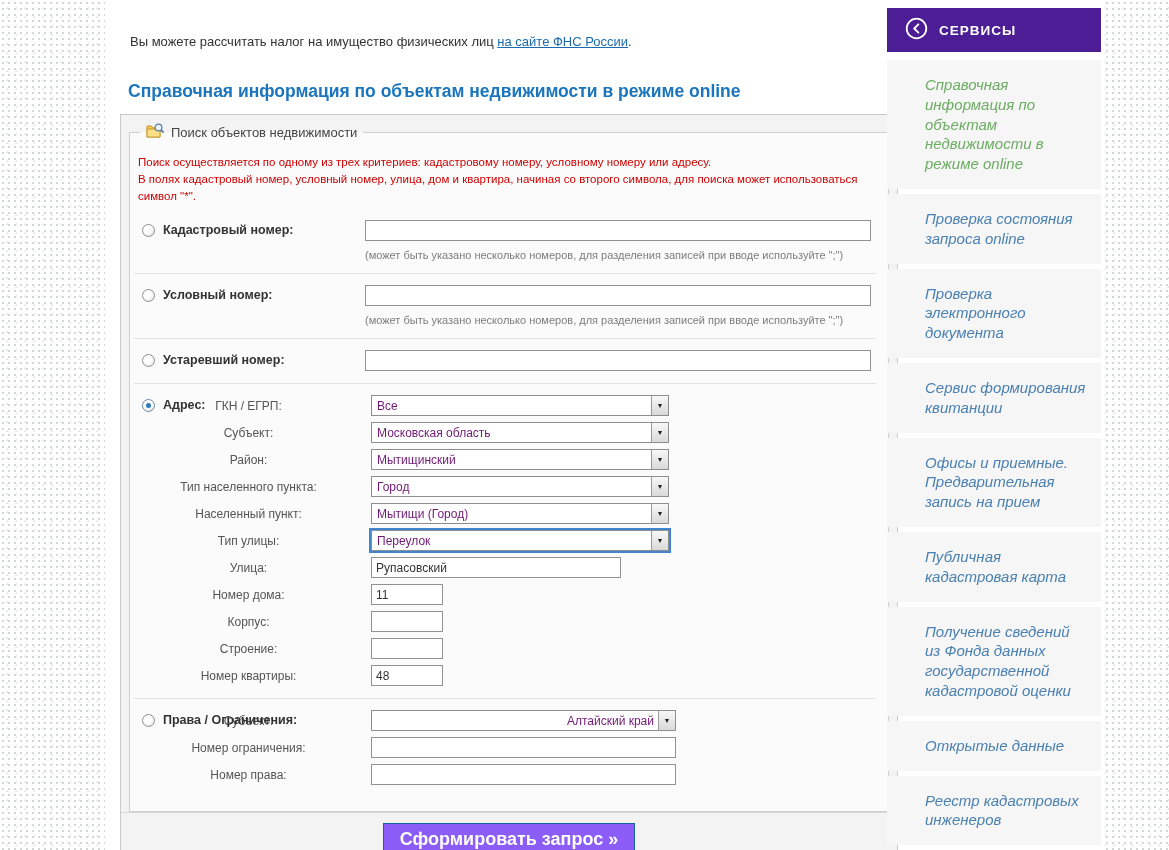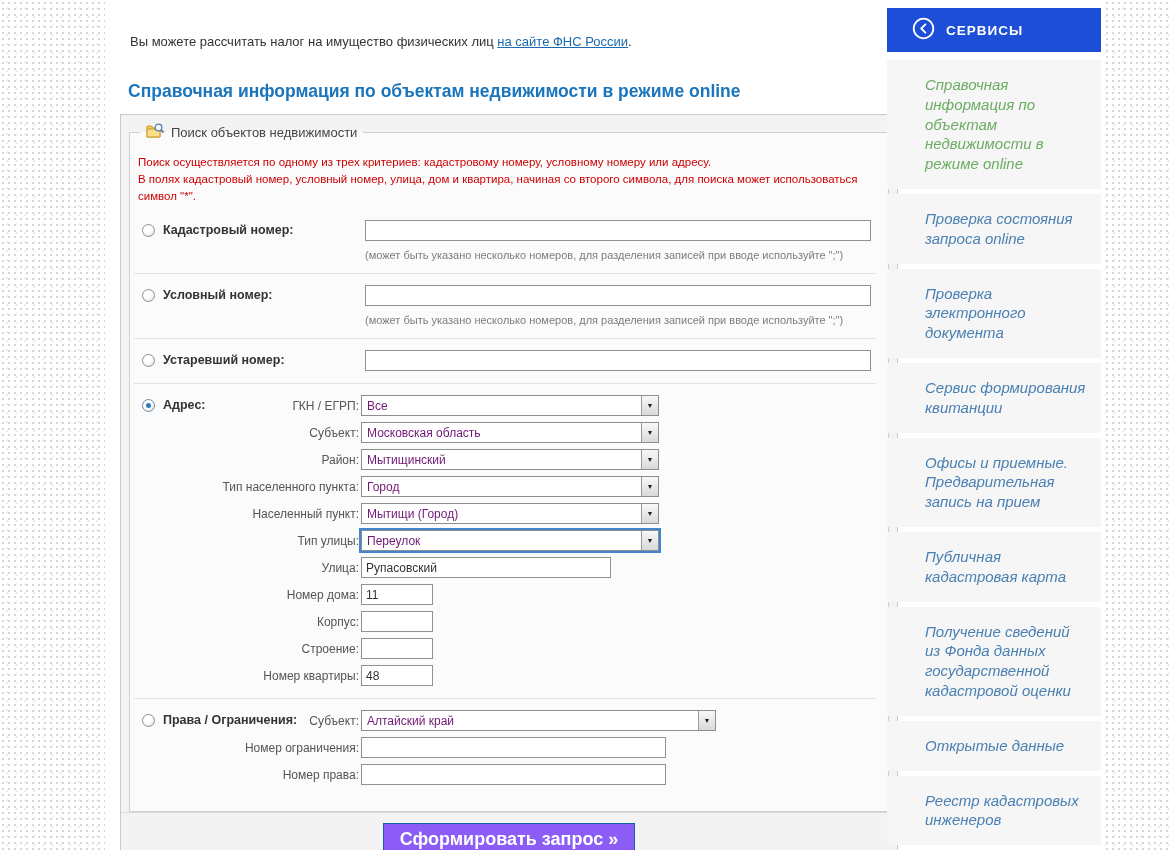--- a/index.html
+++ b/index.html
@@ -35,48 +35,48 @@
   .section-head { position:absolute; left:4px; top:14px; display:flex; align-items:center; gap:8px; }
   .section-head label { font-size:12.5px; font-weight:bold; color:#333; cursor:pointer; white-space:nowrap; }
 
   .radio { width:13px; height:13px; border-radius:50%; border:1px solid #8f8f8f;
            background:radial-gradient(circle at 35% 30%, #ffffff 40%, #dcdcdc); position:relative; flex:0 0 13px; cursor:pointer; }
   .radio.checked { border-color:#6f8ca5; }
   .radio.checked::after { content:""; position:absolute; left:3px; top:3px; width:5px; height:5px; border-radius:50%; background:#2f7ab5; }
 
   .subrow { display:flex; align-items:center; margin:0 0 6px 0; }
   .subrow:last-child { margin-bottom:0; }
-  .sublabel { width:221px; text-align:right; margin-right:2px; font-size:12px; color:#555; white-space:nowrap; }
+  .sublabel { width:221px; text-align:center; margin-right:12px; font-size:12px; color:#555; white-space:nowrap; }
   .indent { margin-left:227px; }
 
   input.txt { height:21px; border:1px solid #919191; background:#fff; font-family:"Liberation Sans",sans-serif;
               font-size:12px; color:#333; padding:0 4px; }
   input.txt.xwide { width:506px; }
   input.txt.medium { width:250px; }
   input.txt.small  { width:72px; }
   input.txt.wide   { width:305px; }
 
   .select { display:flex; align-items:stretch; height:21px; border:1px solid #8e8e8e; background:#fff; cursor:pointer; }
   .select.widesel { width:298px; }
-  .select.wide    { width:355px; }
+  .select.wide    { width:305px;text-align:right; }
   .select.focused { outline:2px solid #3f85cf; outline-offset:0; }
   .sel-value { flex:1; font-size:12px; color:#701a75; padding:3px 4px 0 5px; white-space:nowrap; overflow:hidden; }
   .sel-arrow { width:17px; border-left:1px solid #9a9a9a; background:linear-gradient(#f8f8f8, #d9d9d9);
                display:flex; align-items:center; justify-content:center; font-size:7px; color:#222; }
 
   .hint { margin-top:8px; font-size:11px; color:#7d7d7d; }
 
   .form-footer { margin:0 -8px; border-top:1px solid #d9d9d9; background:#f3f3f3; padding:10px 0 11px 0; text-align:center; }
   .submit-btn { display:inline-block; background:#8b5cf6; color:#fff; font-family:"Liberation Sans",sans-serif;
                 font-size:18px; font-weight:bold; border:1px solid #0f62a4; padding:5px 16px 6px 16px; cursor:pointer; }
 
   
   .sidebar { position:absolute; left:782px; top:8px; width:214px; }
-  .side-header { height:44px; background:#1d4ed8; color:#fff; display:flex; align-items:center; gap:11px;
-                 padding-left:25px; font-size:13.5px; font-weight:bold; letter-spacing:1px; cursor:pointer; }
+  .side-header { height:44px; background:#4c1d95; color:#fff; display:flex; align-items:center; gap:11px;
+                 padding-left:18px; font-size:13.5px; font-weight:bold; letter-spacing:1px; cursor:pointer; }
   .side-items { margin-top:8px; display:flex; flex-direction:column; gap:5px; }
   .side-item { background:#f6f6f6; padding:15px 14px 15px 38px; font-size:15px; font-style:italic;
                color:#4a80b2; line-height:1.32; cursor:pointer; }
   .side-item.active { color:#6cac63; }
 
   .icon-svg { display:block; }
 </style>
 </head>
 <body>
 

